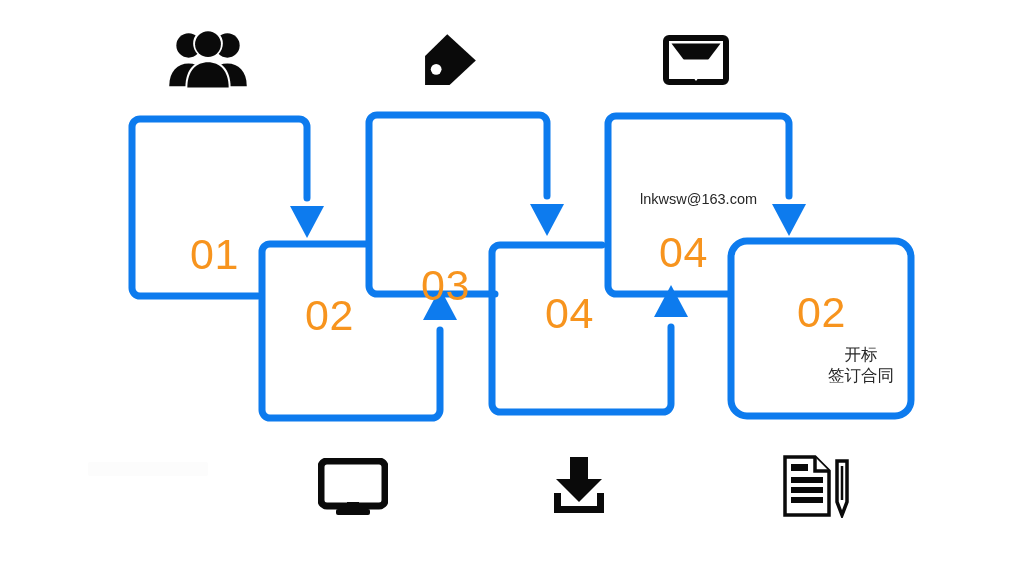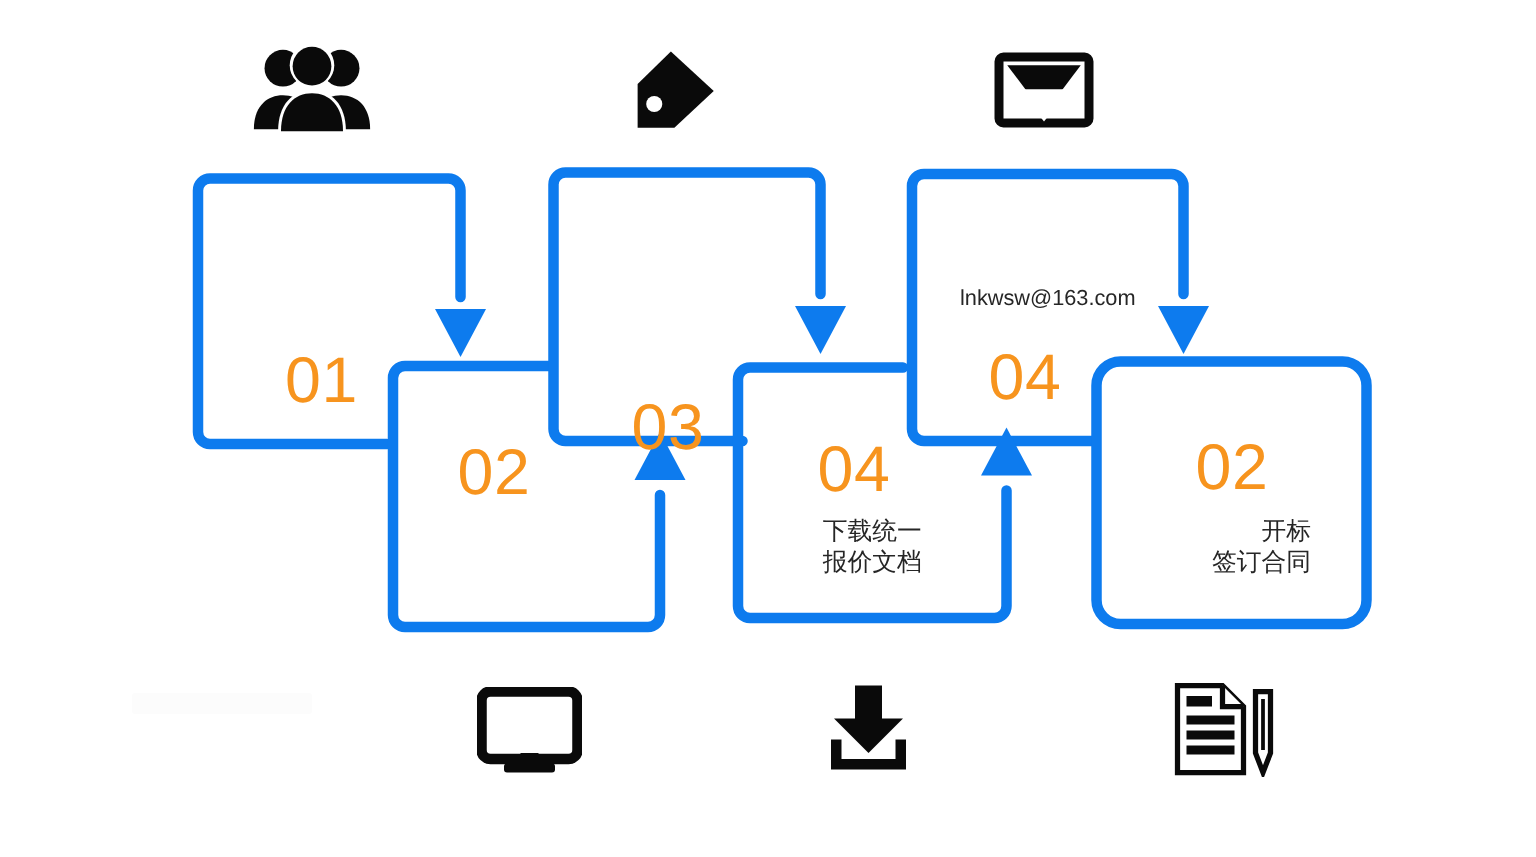--- a/index.html
+++ b/index.html
@@ -115,26 +115,24 @@
     <div class="step-number" style="left:421px; top:231px;margin-top:33px;">03</div>
     <div class="step-number" style="left:545px; top:292px;text-align:center;">04</div>
     <div class="step-number" style="left:659px; top:231px;">04</div>
     <div class="step-number" style="left:797px; top:291px;">02</div>
   </div>
 
   <div class="layer-text">
 
 
 
-    <div class="step-label" style="left:492px; top:344px; width:179px;">下载统一
-报价文档</div>
 
     <div class="step-sublabel" style="left:608px; top:190px; width:181px;">lnkwsw@163.com</div>
 
-    <div class="step-label" style="left:694px; top:344px; width:180px;text-align:right;">开标
+    <div class="step-label" style="left:771px; top:344px; width:180px;">开标
 签订合同</div>
   </div>
 
   <div class="icon-box" style="left:166px; top:28px; width:84px; height:62px;">
     <svg viewBox="0 0 64 48" width="84" height="62" fill="#0a0a0a">
       <circle cx="17" cy="13.5" r="9.5"></circle>
       <circle cx="47" cy="13.5" r="9.5"></circle>
       <path d="M2 45 C2 33.5 8.5 27.5 17 27.5 C25.5 27.5 32 33.5 32 45 Z"></path>
       <path d="M32 45 C32 33.5 38.5 27.5 47 27.5 C55.5 27.5 62 33.5 62 45 Z"></path>
       <circle cx="32" cy="12" r="11.5" fill="#ffffff"></circle>

